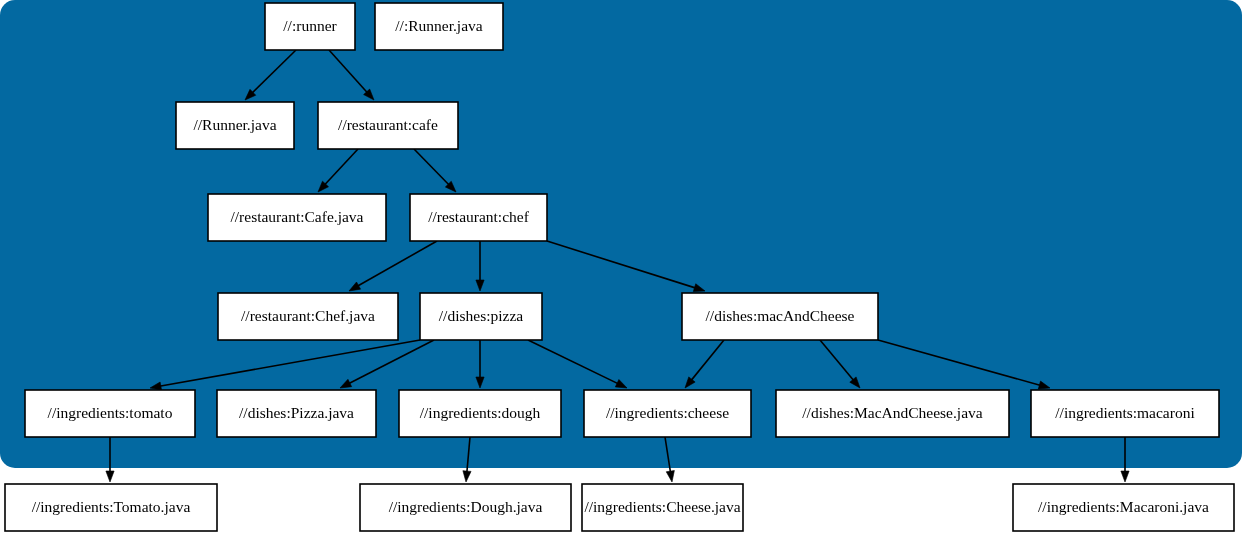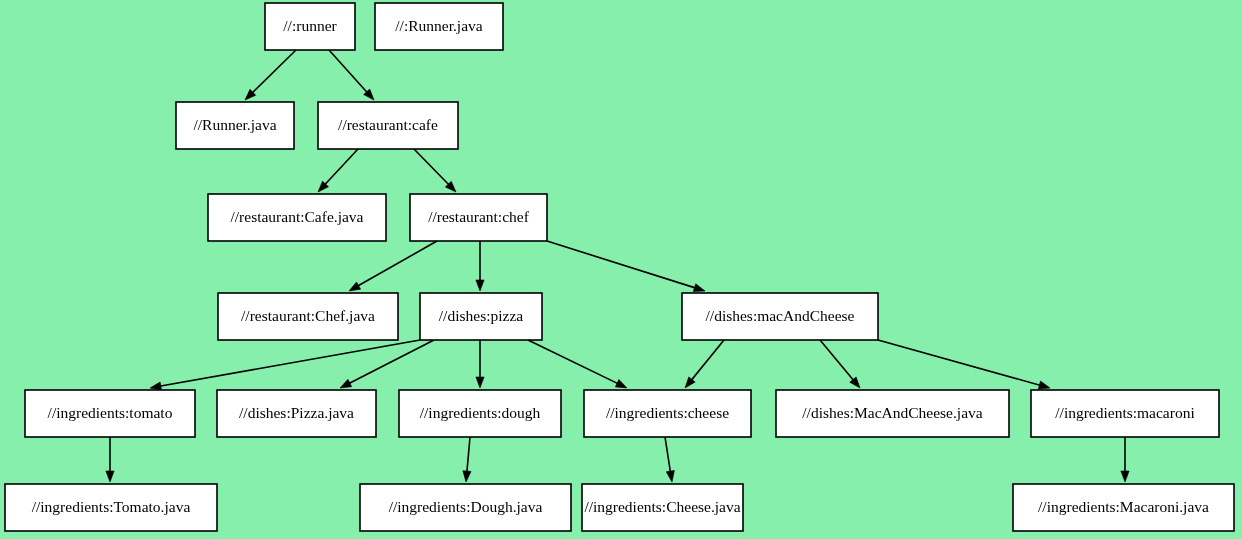--- a/index.html
+++ b/index.html
@@ -9,22 +9,23 @@
   }
   body {
     width: 1242px;
     height: 539px;
     overflow: hidden;
     font-family: "Liberation Serif", "DejaVu Serif", serif;
   }
   #graph-root {
     position: relative;
     width: 1242px;
-    height: 539px;
-    background: #86efac;
+    height: 468px;
+    background: #0369a1;
+    border-radius: 15px;
   }
   svg#graph-canvas {
     display: block;
     width: 1242px;
     height: 539px;
   }
   .node-box {
     fill: #ffffff;
     stroke: #000000;
     stroke-width: 1.6;

